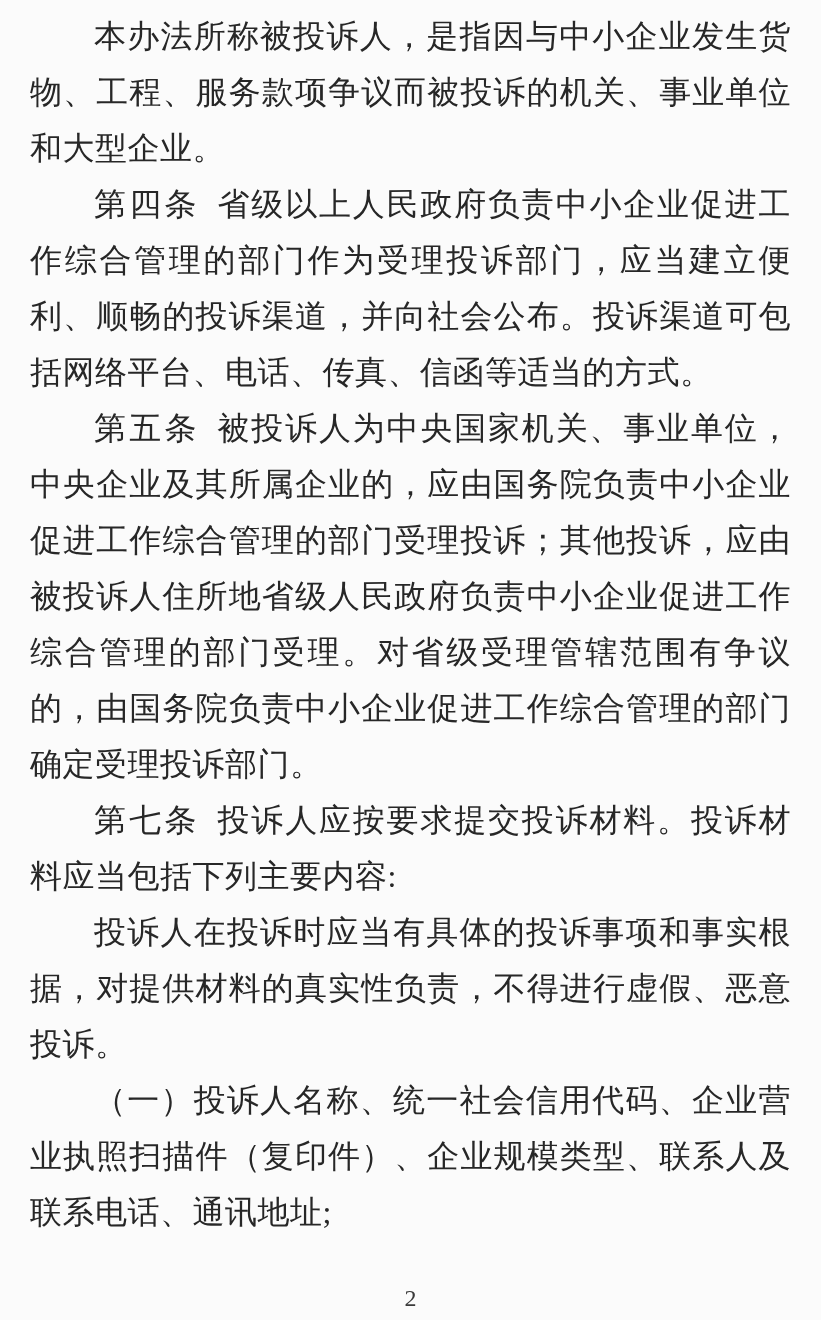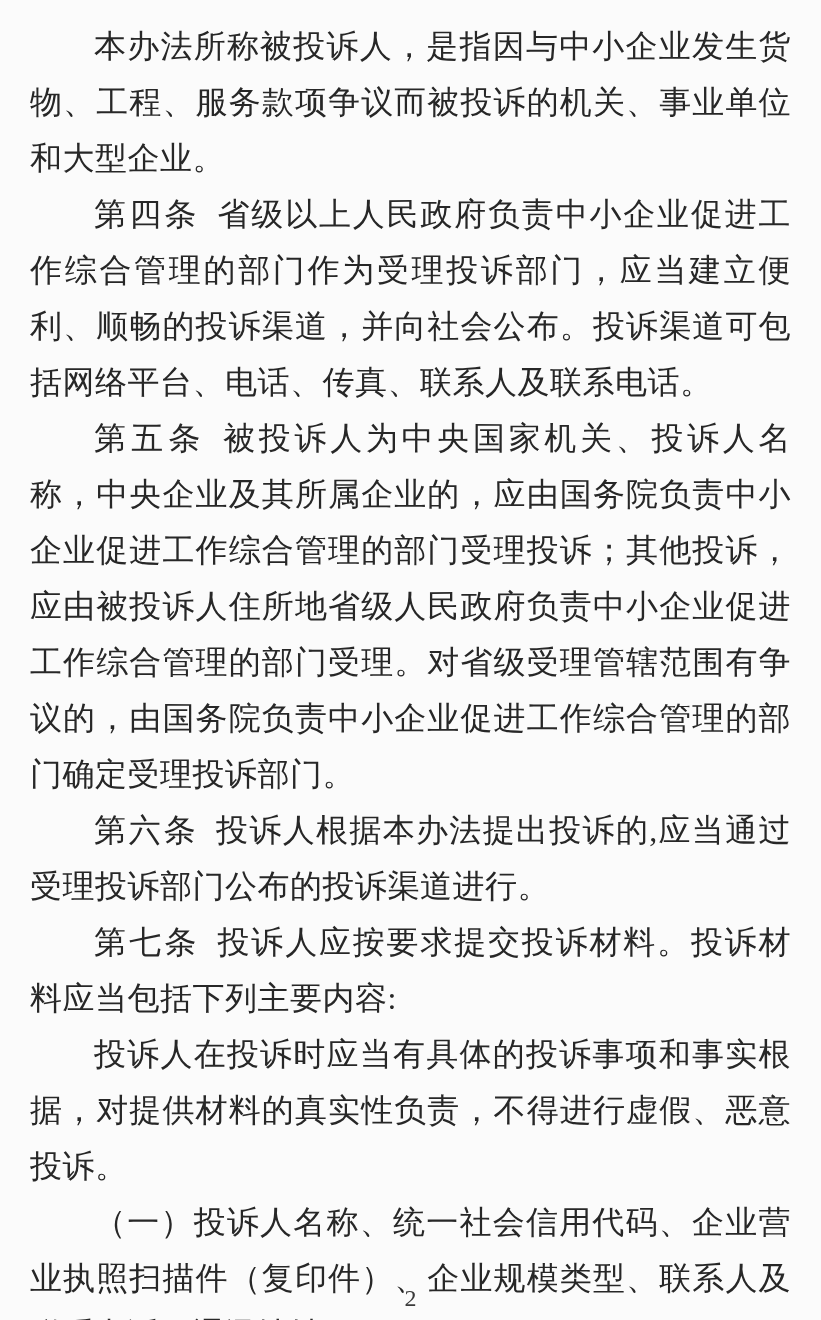--- a/index.html
+++ b/index.html
@@ -3,21 +3,21 @@
 <meta charset="utf-8">
 <style>
   * { margin: 0; padding: 0; box-sizing: border-box; }
   html, body { width: 821px; background: #f4f4f4; }
   .page {
     position: relative;
     width: 821px;
     height: 1320px;
     margin: 0 auto;
     background: #fbfbfb;
-    padding: 18px 30px 0 30px;
+    padding: 8px 30px 0 30px;
     overflow: hidden;
     font-family: "Liberation Serif", "DejaVu Serif", serif;
   }
   .doc-body { width: 100%; }
   .para {
     font-size: 32px;
     line-height: 56px;
     color: #272727;
     text-align: justify;
     text-align-last: left;
@@ -40,21 +40,20 @@
     color: #3a3a3a;
     font-family: "Liberation Serif", "DejaVu Serif", serif;
   }
 </style>
 </head>
 <body>
 
 <div class="page">
   <div class="doc-body">
       <p class="para"><span>本办法所称被投诉人，是指因与中小企业发生货物、工程、服务款项争议而被投诉的机关、事业单位和大型企业。</span></p>
-      <p class="para"><b class="article-number">第四条</b><span>省级以上人民政府负责中小企业促进工作综合管理的部门作为受理投诉部门，应当建立便利、顺畅的投诉渠道，并向社会公布。投诉渠道可包括网络平台、电话、传真、联系人及联系电话。</span></p>
-      <p class="para"><b class="article-number">第五条</b><span>被投诉人为中央国家机关、投诉人名称，中央企业及其所属企业的，应由国务院负责中小企业促进工作综合管理的部门受理投诉；其他投诉，应由被投诉人住所地省级人民政府负责中小企业促进工作综合管理的部门受理。对省级受理管辖范围有争议的，由国务院负责中小企业促进工作综合管理的部门确定受理投诉部门。</span></p>
-      <p class="para"><b class="article-number">第六条</b><span>投诉人根据本办法提出投诉的,应当通过受理投诉部门公布的投诉渠道进行。</span></p>
+      <p class="para"><b class="article-number">第四条</b><span>省级以上人民政府负责中小企业促进工作综合管理的部门作为受理投诉部门，应当建立便利、顺畅的投诉渠道，并向社会公布。投诉渠道可包括网络平台、电话、传真、信函等适当的方式。</span></p>
+      <p class="para"><b class="article-number">第五条</b><span>被投诉人为中央国家机关、事业单位，中央企业及其所属企业的，应由国务院负责中小企业促进工作综合管理的部门受理投诉；其他投诉，应由被投诉人住所地省级人民政府负责中小企业促进工作综合管理的部门受理。对省级受理管辖范围有争议的，由国务院负责中小企业促进工作综合管理的部门确定受理投诉部门。</span></p>
       <p class="para"><b class="article-number">第七条</b><span>投诉人应按要求提交投诉材料。投诉材料应当包括下列主要内容:</span></p>
       <p class="para"><span>投诉人在投诉时应当有具体的投诉事项和事实根据，对提供材料的真实性负责，不得进行虚假、恶意投诉。</span></p>
       <p class="para"><span>（一）投诉人名称、统一社会信用代码、企业营业执照扫描件（复印件）、企业规模类型、联系人及联系电话、通讯地址;</span></p>
     </div>
   <div class="page-number">2</div>
 </div>
 
 </body></html>

